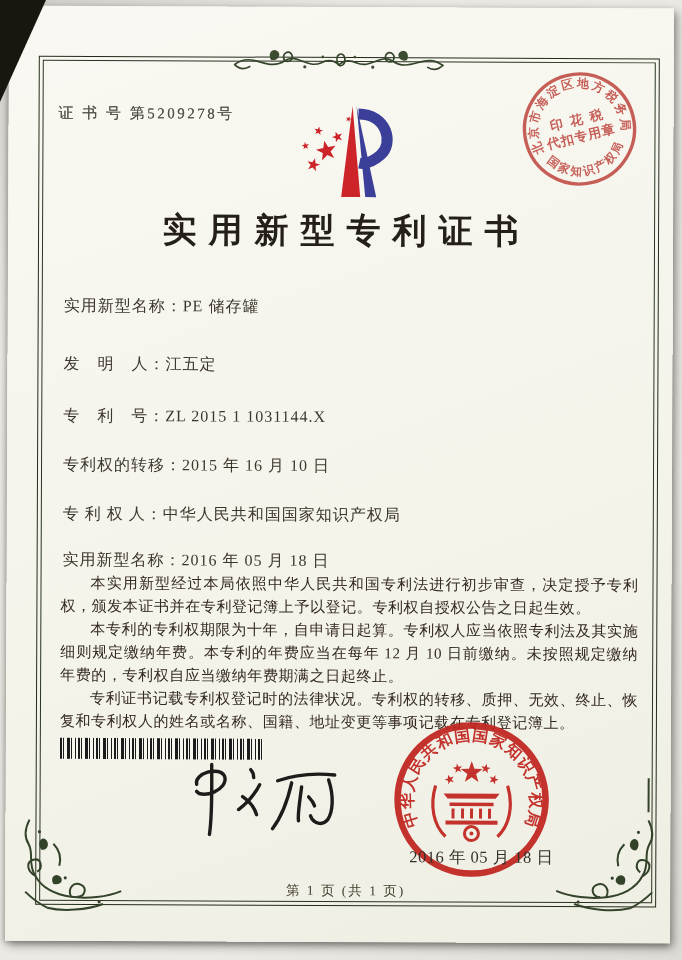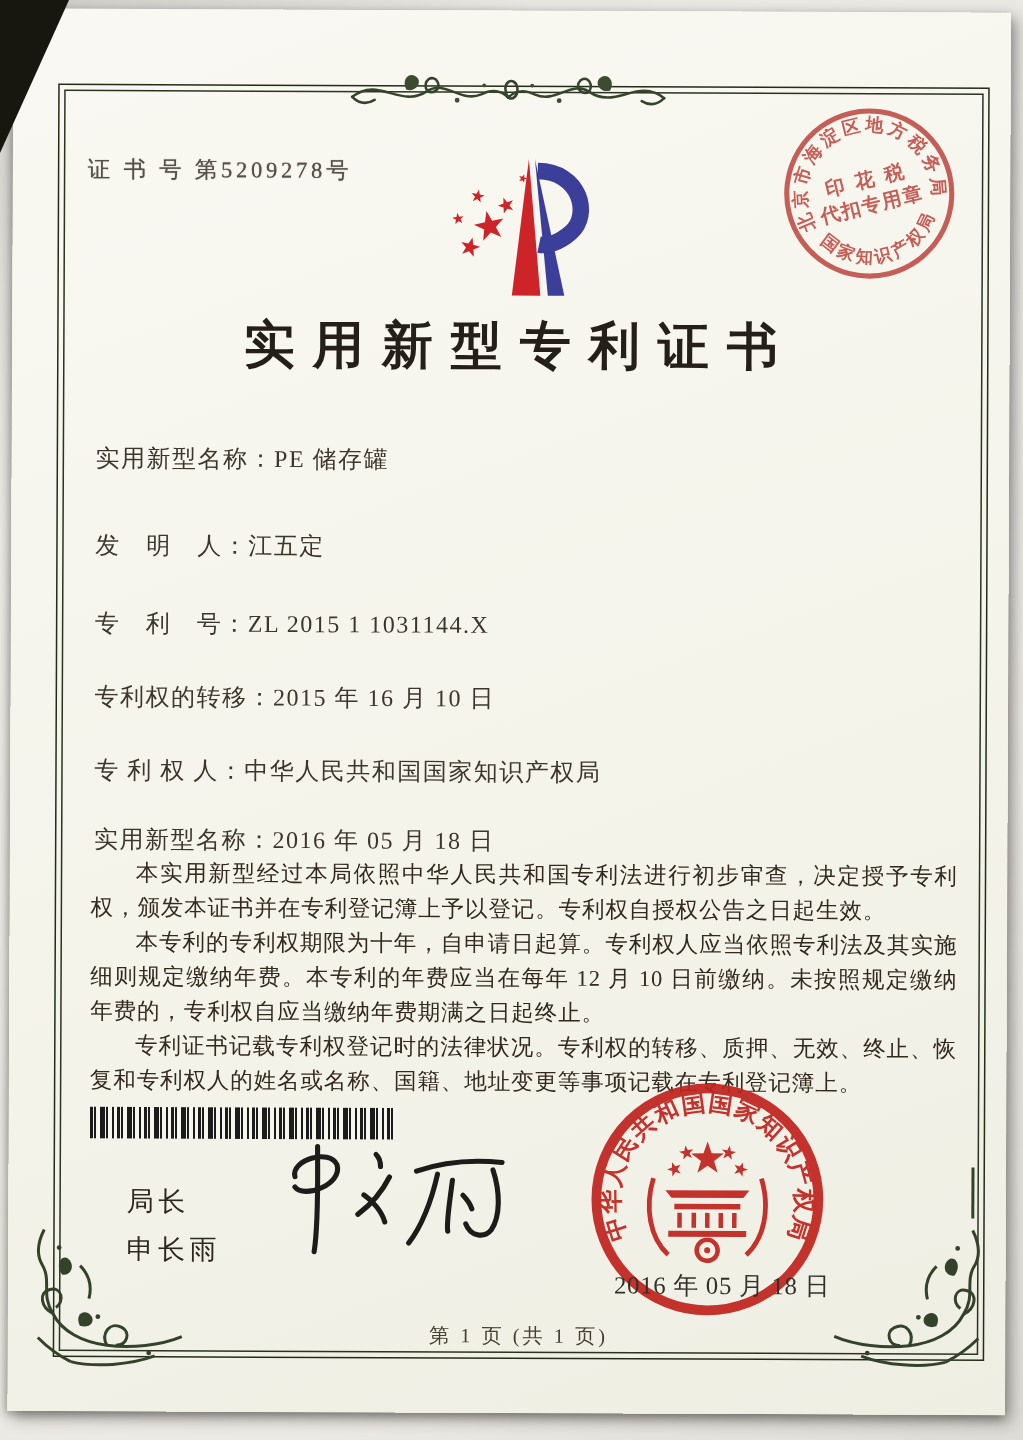--- a/index.html
+++ b/index.html
@@ -171,24 +171,20 @@
   </div>
 
   <div class="body-text">
     <p>本实用新型经过本局依照中华人民共和国专利法进行初步审查，决定授予专利权，颁发本证书并在专利登记簿上予以登记。专利权自授权公告之日起生效。</p>
     <p>本专利的专利权期限为十年，自申请日起算。专利权人应当依照专利法及其实施细则规定缴纳年费。本专利的年费应当在每年 12 月 10 日前缴纳。未按照规定缴纳年费的，专利权自应当缴纳年费期满之日起终止。</p>
     <p>专利证书记载专利权登记时的法律状况。专利权的转移、质押、无效、终止、恢复和专利权人的姓名或名称、国籍、地址变更等事项记载在专利登记簿上。</p>
   </div>
 
   <div class="barcode"></div>
 
-  <div class="signer">
-    <div>局长</div>
-    <div>申长雨</div>
-  </div>
 
   <svg class="signature" viewBox="0 0 178 102">
     <g fill="none" stroke="#1d1c1a" stroke-width="3.4" stroke-linecap="round">
       <path d="M30,12 C30,34 31,62 28,82"></path>
       <path d="M15,32 C12,21 38,13 43,24 C47,37 21,47 15,39"></path>
       <path d="M69,17 C71,19 72,22 72,25"></path>
       <path d="M78,32 C73,42 65,51 57,57"></path>
       <path d="M61,44 C67,48 73,55 75,62"></path>
       <path d="M96,28 C113,22 133,20 153,22"></path>
       <path d="M110,30 C106,48 100,64 91,76"></path>

